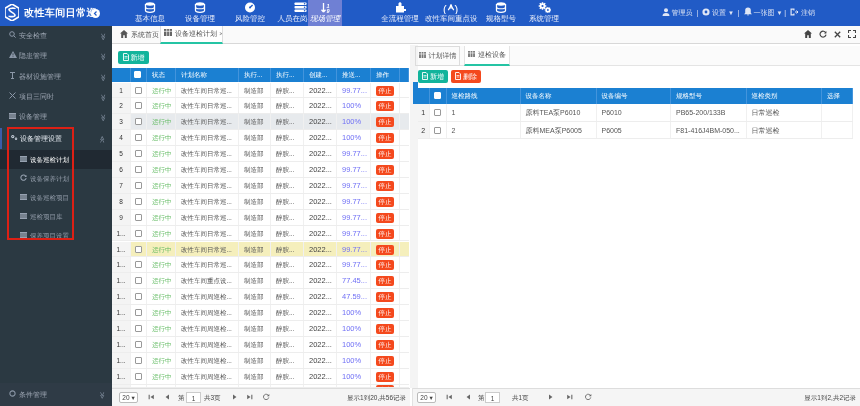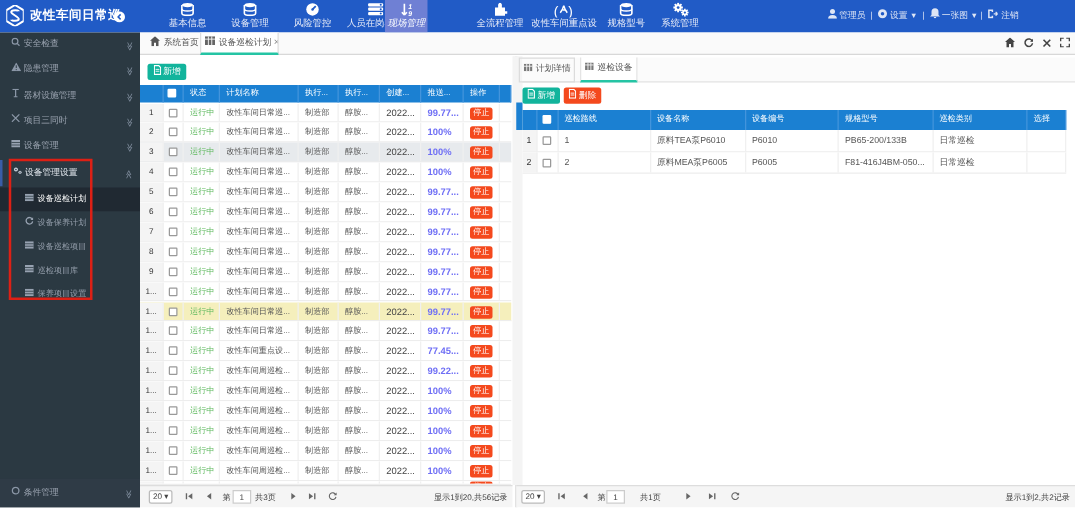--- a/index.html
+++ b/index.html
@@ -38,21 +38,21 @@
 .btn.red{background:#f4491d;}
 
 .gh{position:absolute;background:#1b80d2;color:#fff;font-size:6.5px;}
 .gh .c{position:absolute;top:0;height:100%;line-height:14px;padding-left:5px;white-space:nowrap;overflow:hidden;border-right:1px solid #4394dc;}
 .row{position:absolute;font-size:6.5px;color:#555;}
 .row .c{position:absolute;top:0;height:100%;line-height:16px;padding-left:5px;white-space:nowrap;overflow:hidden;border-right:1px solid #f0f0f0;}
 .row{border-bottom:1px solid #ededed;}
 .cnum{text-align:center;padding-left:0!important;color:#333;}
 .cb{position:absolute;width:7px;height:7px;border:1px solid #999;background:#fff;border-radius:1px;}
 .grntx{color:#5cb85c;}
-.purtx{color:#6f6ff5;font-weight:bold;font-size:7.5px;}
+.purtx{color:#6f6ff5;font-weight:normal;font-size:7.5px;}
 .stopbtn{position:absolute;width:18px;height:10px;background:#f4491d;border-radius:2px;color:#fff;font-size:6.5px;line-height:10px;text-align:center;top:3px;left:5px;}
 
 .pager{position:absolute;height:18px;background:#f5f5f5;border-top:1px solid #ddd;font-size:6.5px;color:#444;}
 .pgsel{position:absolute;width:19px;height:11px;border:1px solid #bbb;background:#fff;border-radius:2px;font-size:6.5px;line-height:10px;text-align:center;top:3px;}
 .pgbtn{position:absolute;top:3px;font-size:7px;color:#555;}
 .pginp{position:absolute;width:15px;height:11px;border:1px solid #ccc;background:#fff;top:3px;font-size:6.5px;text-align:center;line-height:11px;}
 .pgtx{position:absolute;top:5px;font-size:6.5px;color:#444;white-space:nowrap;}
 
 .rtabs{left:418px;top:46px;width:442px;height:20px;background:#fbfbfb;border-bottom:1px solid #e4e4e4;}
 .rtab{position:absolute;top:46px;height:20px;line-height:20px;font-size:7px;color:#555;text-align:center;white-space:nowrap;overflow:hidden;}
@@ -452,21 +452,21 @@
 <div class="row" style="left:112px;top:289.20000000000005px;width:297px;height:15.9px;background:#fff;overflow:hidden;">
 <div class="c cnum" style="left:0;width:19px;background:#f4f4f4;">1...</div>
 <div class="c" style="left:19px;width:16px;">
       <span class="cb" style="left:4px;top:4px;"></span>
     </div>
 <div class="c grntx" style="left:35px;width:29px;">运行中</div>
 <div class="c" style="left:64px;width:63px;">改性车间周巡检...</div>
 <div class="c" style="left:127px;width:32px;">制造部</div>
 <div class="c" style="left:159px;width:33px;">醇胺...</div>
 <div class="c" style="left:192px;width:33px;font-size:7.5px;color:#444;">2022...</div>
-<div class="c purtx" style="left:225px;width:34px;">99.22...</div>
+<div class="c purtx" style="left:225px;width:34px;">47.59...</div>
 <div class="c" style="left:259px;width:29px;">
       <span class="stopbtn" style="">停止</span>
     </div>
 </div>
 <div class="row" style="left:112px;top:305.1px;width:297px;height:15.9px;background:#fff;overflow:hidden;">
 <div class="c cnum" style="left:0;width:19px;background:#f4f4f4;">1...</div>
 <div class="c" style="left:19px;width:16px;">
       <span class="cb" style="left:4px;top:4px;"></span>
     </div>
 <div class="c grntx" style="left:35px;width:29px;">运行中</div>

